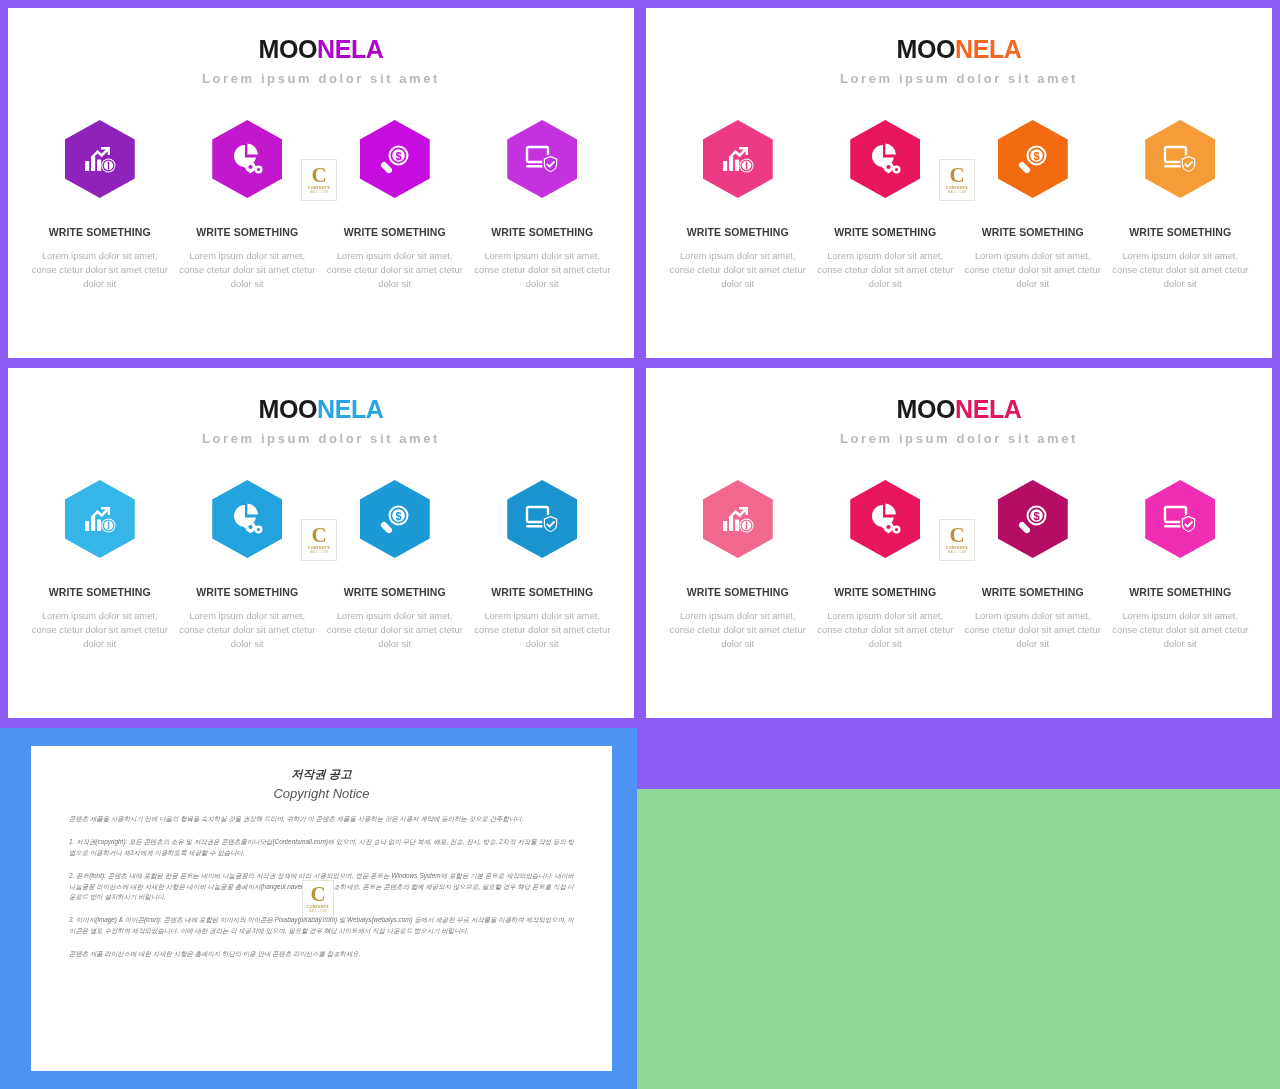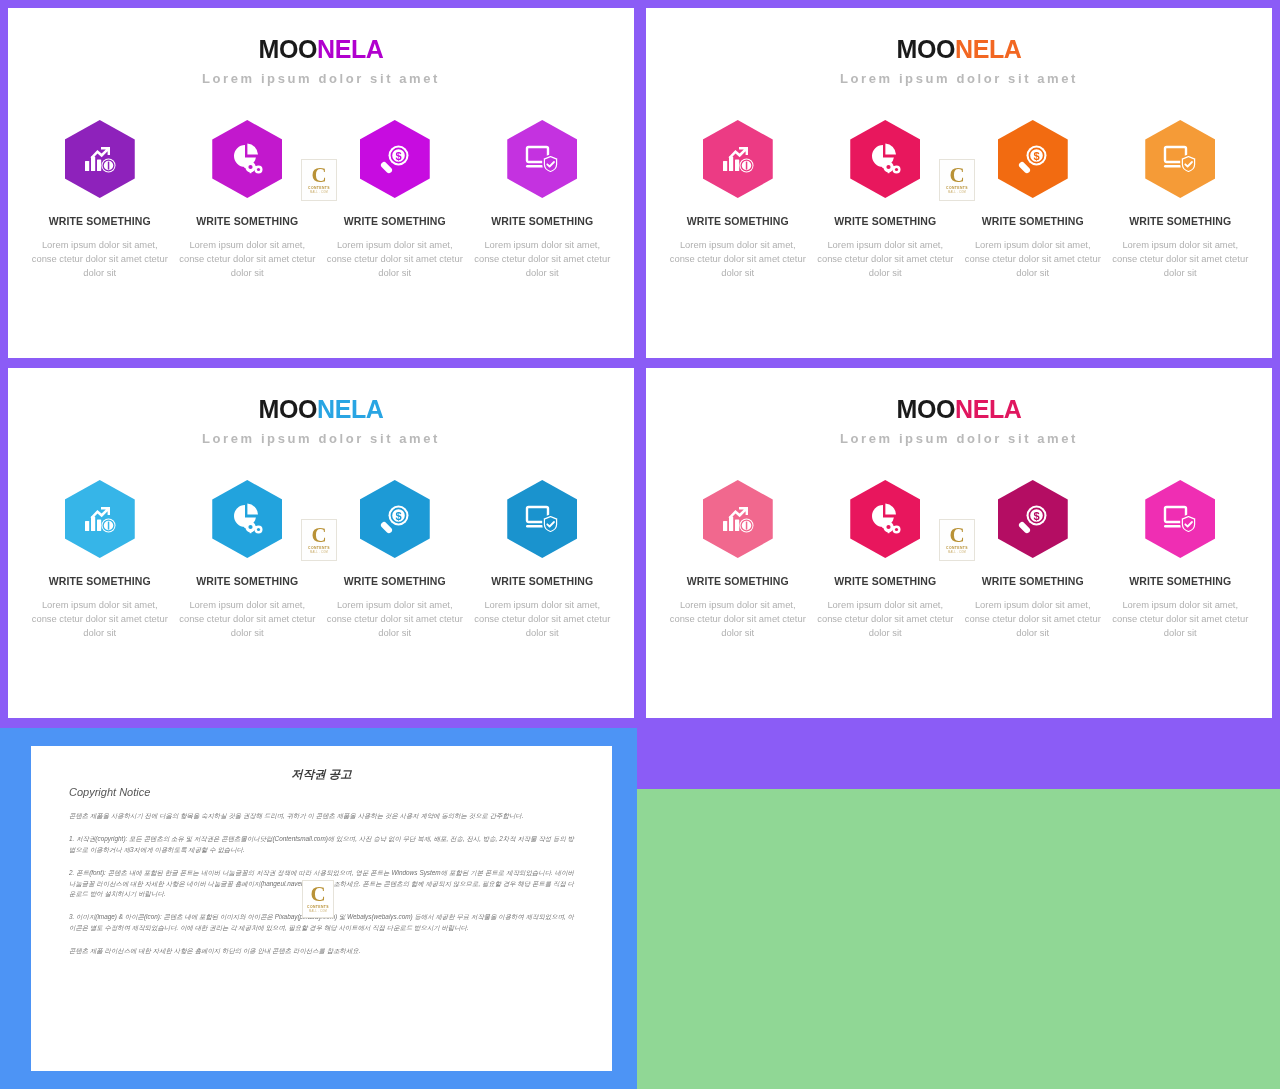--- a/index.html
+++ b/index.html
@@ -62,21 +62,21 @@
     margin: 0 auto;
     position: relative;
   }
   .hex {
     width: 70px; height: 78px;
     position: absolute; left: 0; top: 0;
     clip-path: polygon(50% 0%, 100% 25%, 100% 75%, 50% 100%, 0% 75%, 0% 25%);
   }
   .hex svg { position: absolute; left: 50%; top: 50%; transform: translate(-50%,-50%); }
   .col-title {
-    margin-top: 17px;
+    margin-top: 28px;
     font-size: 10.5px;
     font-weight: bold;
     color: #3b3b3b;
     letter-spacing: 0.1px;
     white-space: nowrap;
   }
   .col-body {
     margin-top: 11px;
     font-size: 9.4px;
     line-height: 1.48;
@@ -123,21 +123,22 @@
     background: #ffffff;
     padding: 21px 38px 0 38px;
   }
   .doc-title {
     text-align: center;
     font-size: 11.5px;
     font-weight: bold;
     color: #3a3a3a;
   }
   .doc-subtitle {
-    font-size: 11px;
+    text-align: center;
+    font-size: 13px;
     color: #555;
     margin-top: 4px;
   }
   .doc-para {
     margin-top: 13px;
     font-size: 6.4px;
     line-height: 1.62;
     color: #6e6e6e;
     text-align: justify;
   }

